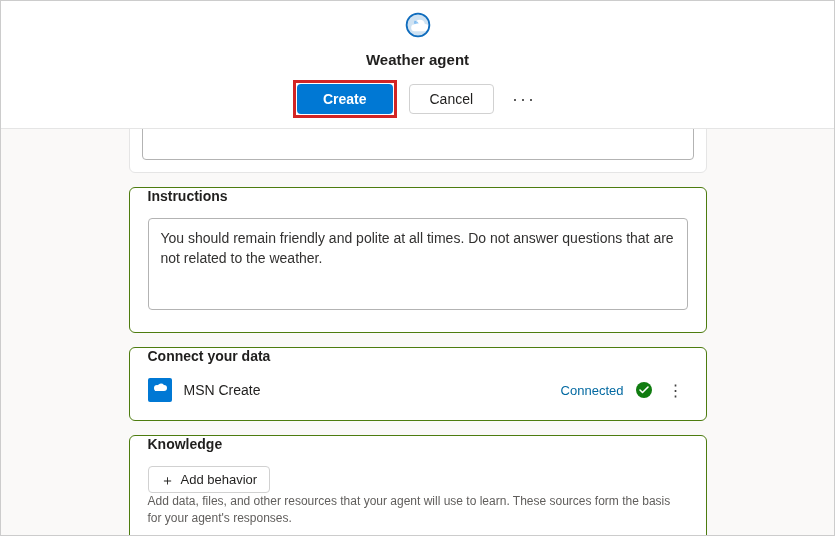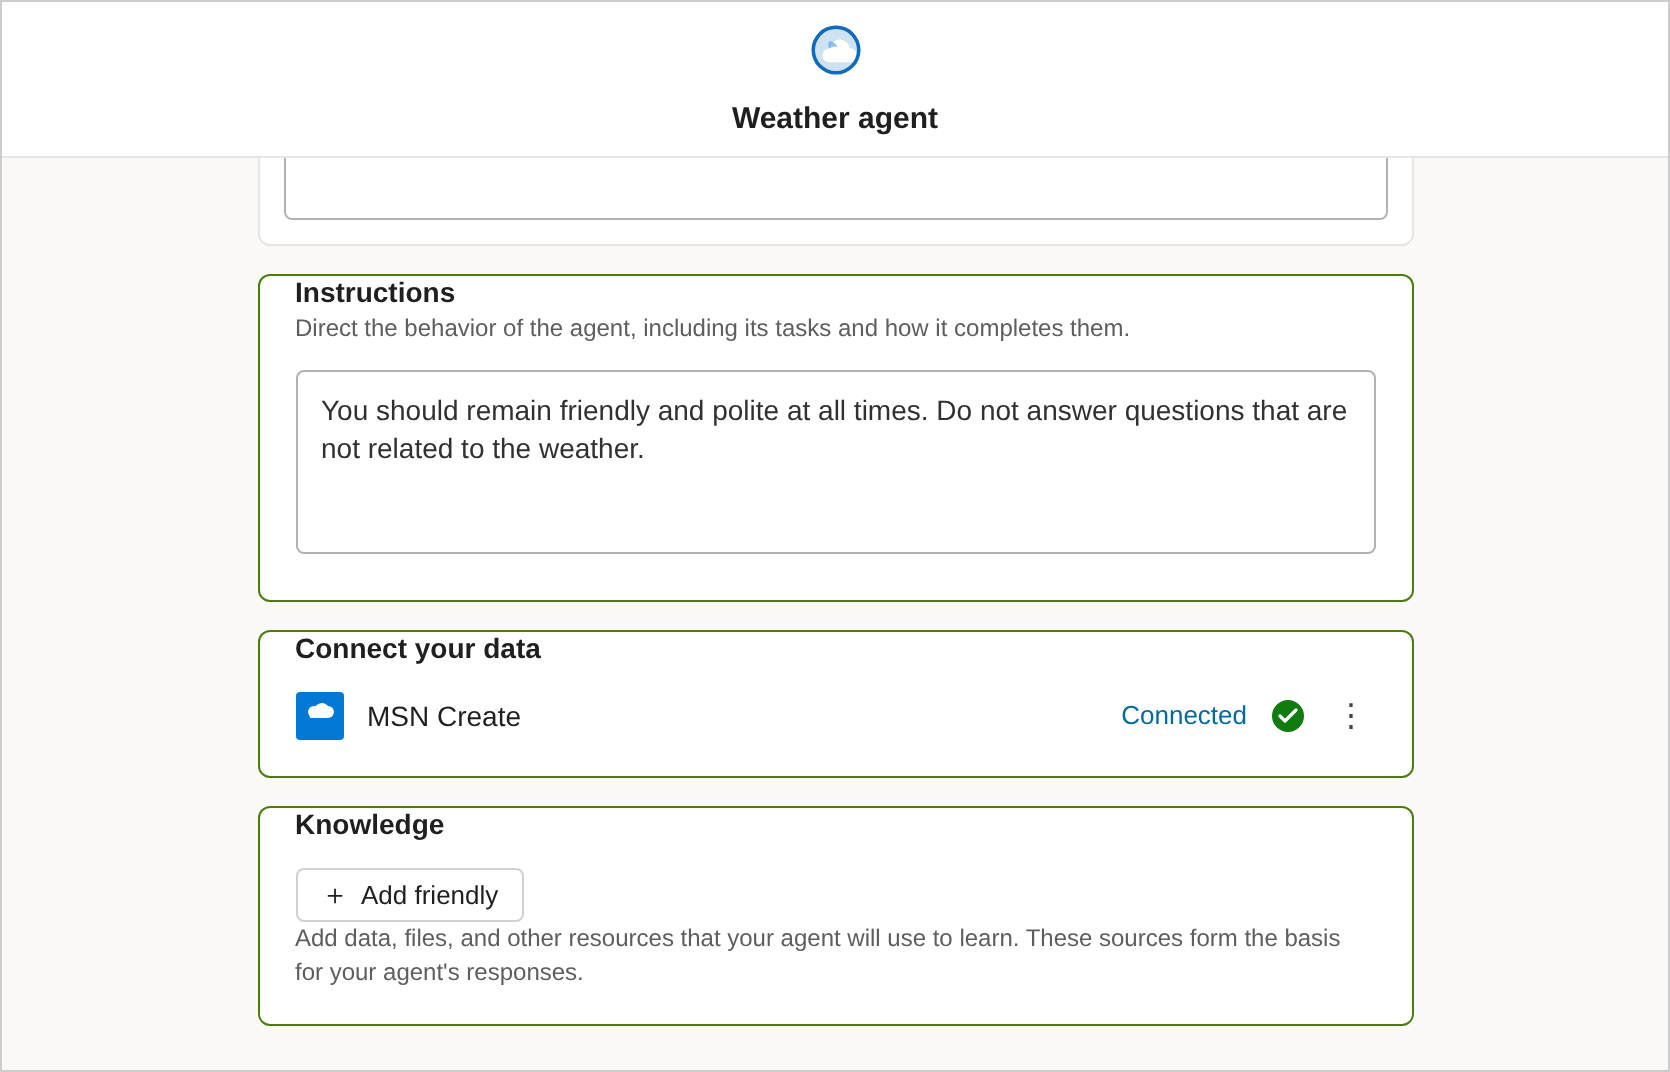--- a/index.html
+++ b/index.html
@@ -199,31 +199,37 @@
 <div class="header">
   <span class="app-icon">
     <svg viewBox="0 0 32 32">
       <path fill="#0f6cbd" d="M30 16a14 14 0 1 1-28 0 14 14 0 0 1 28 0Z" opacity=".2"></path>
       <path fill="#ffffff" d="M18 10a6 6 0 0 1 5.9 5 4 4 0 1 1 .1 8H12a4 4 0 1 1 .4-8 6 6 0 0 1 5.6-5Z"></path>
       <path fill="#47a0ec" d="M12 11a5 5 0 0 1 4.7 3.3A6 6 0 0 0 12.4 15 4 4 0 0 0 8 19c0-3 2.5-4 4-4a5 5 0 0 1 0-4Z" opacity=".6"></path>
       <path fill="#0f6cbd" d="M30 16a14 14 0 1 1-28 0 14 14 0 0 1 28 0Zm-14 12a12 12 0 1 0 0-24 12 12 0 0 0 0 24Z"></path>
     </svg>
   </span>
   <div class="title">Weather agent</div>
+  <div class="header-actions">
+    <span class="create-wrap">
+      <button class="create-btn">Create</button>
+    </span>
+    <button class="cancel-btn">Cancel</button>
+    <button class="more-btn">···</button>
+  </div>
 </div>
 
 <div class="content-area">
 
   <div class="card-top-empty">
     <div class="empty-input"></div>
   </div>
 
   <div class="card">
     <div class="section-title">Instructions</div>
-    <div class="section-desc">Direct the behavior of the agent, including its tasks and how it completes them.</div>
     <textarea class="textarea" style="">You should remain friendly and polite at all times. Do not answer questions that are not related to the weather.</textarea>
   </div>
 
   <div class="card">
     <div class="section-title">Connect your data</div>
     <div class="connection-row">
       <span class="conn-icon">
         <svg viewBox="0 0 16 16">
             <circle cx="5" cy="6" r="3" fill="#fff"></circle>
             <path fill="#fff" d="M3 9h9a3 3 0 0 0 0-6 4 4 0 0 0-7 2 3 3 0 0 0-2 4Z"></path>
@@ -240,19 +246,19 @@
     </div>
   </div>
 
   <div class="card">
     <div class="knowledge-header-row">
       <div>
         <div class="section-title">Knowledge</div>
       </div>
       <button class="add-knowledge-btn">
         <span class="plus">＋</span>
-        <span>Add friendly</span>
+        <span>Add behavior</span>
       </button>
     </div>
     <div class="section-desc" style="margin-top:0">Add data, files, and other resources that your agent will use to learn. These sources form the basis for your agent's responses.</div>
   </div>
 
 </div>
 
 </body></html>

